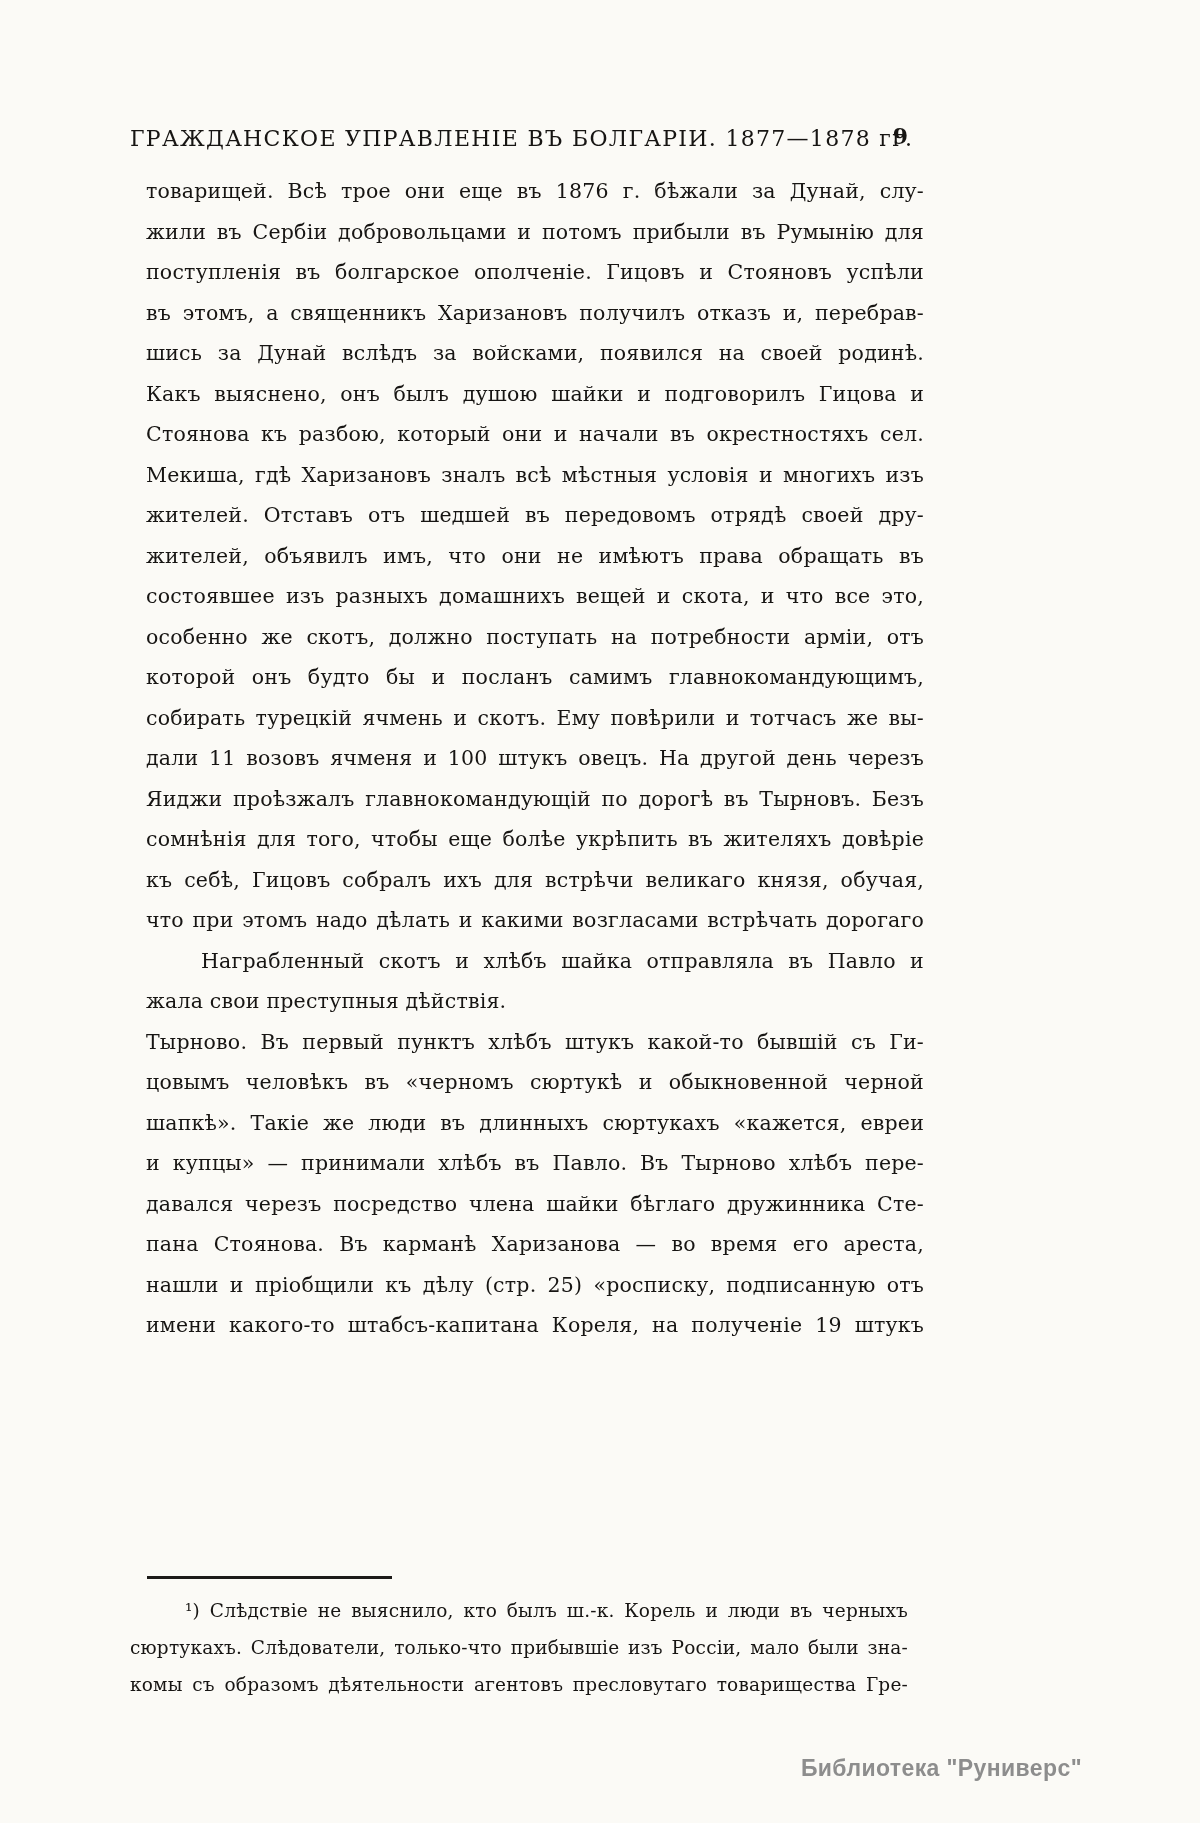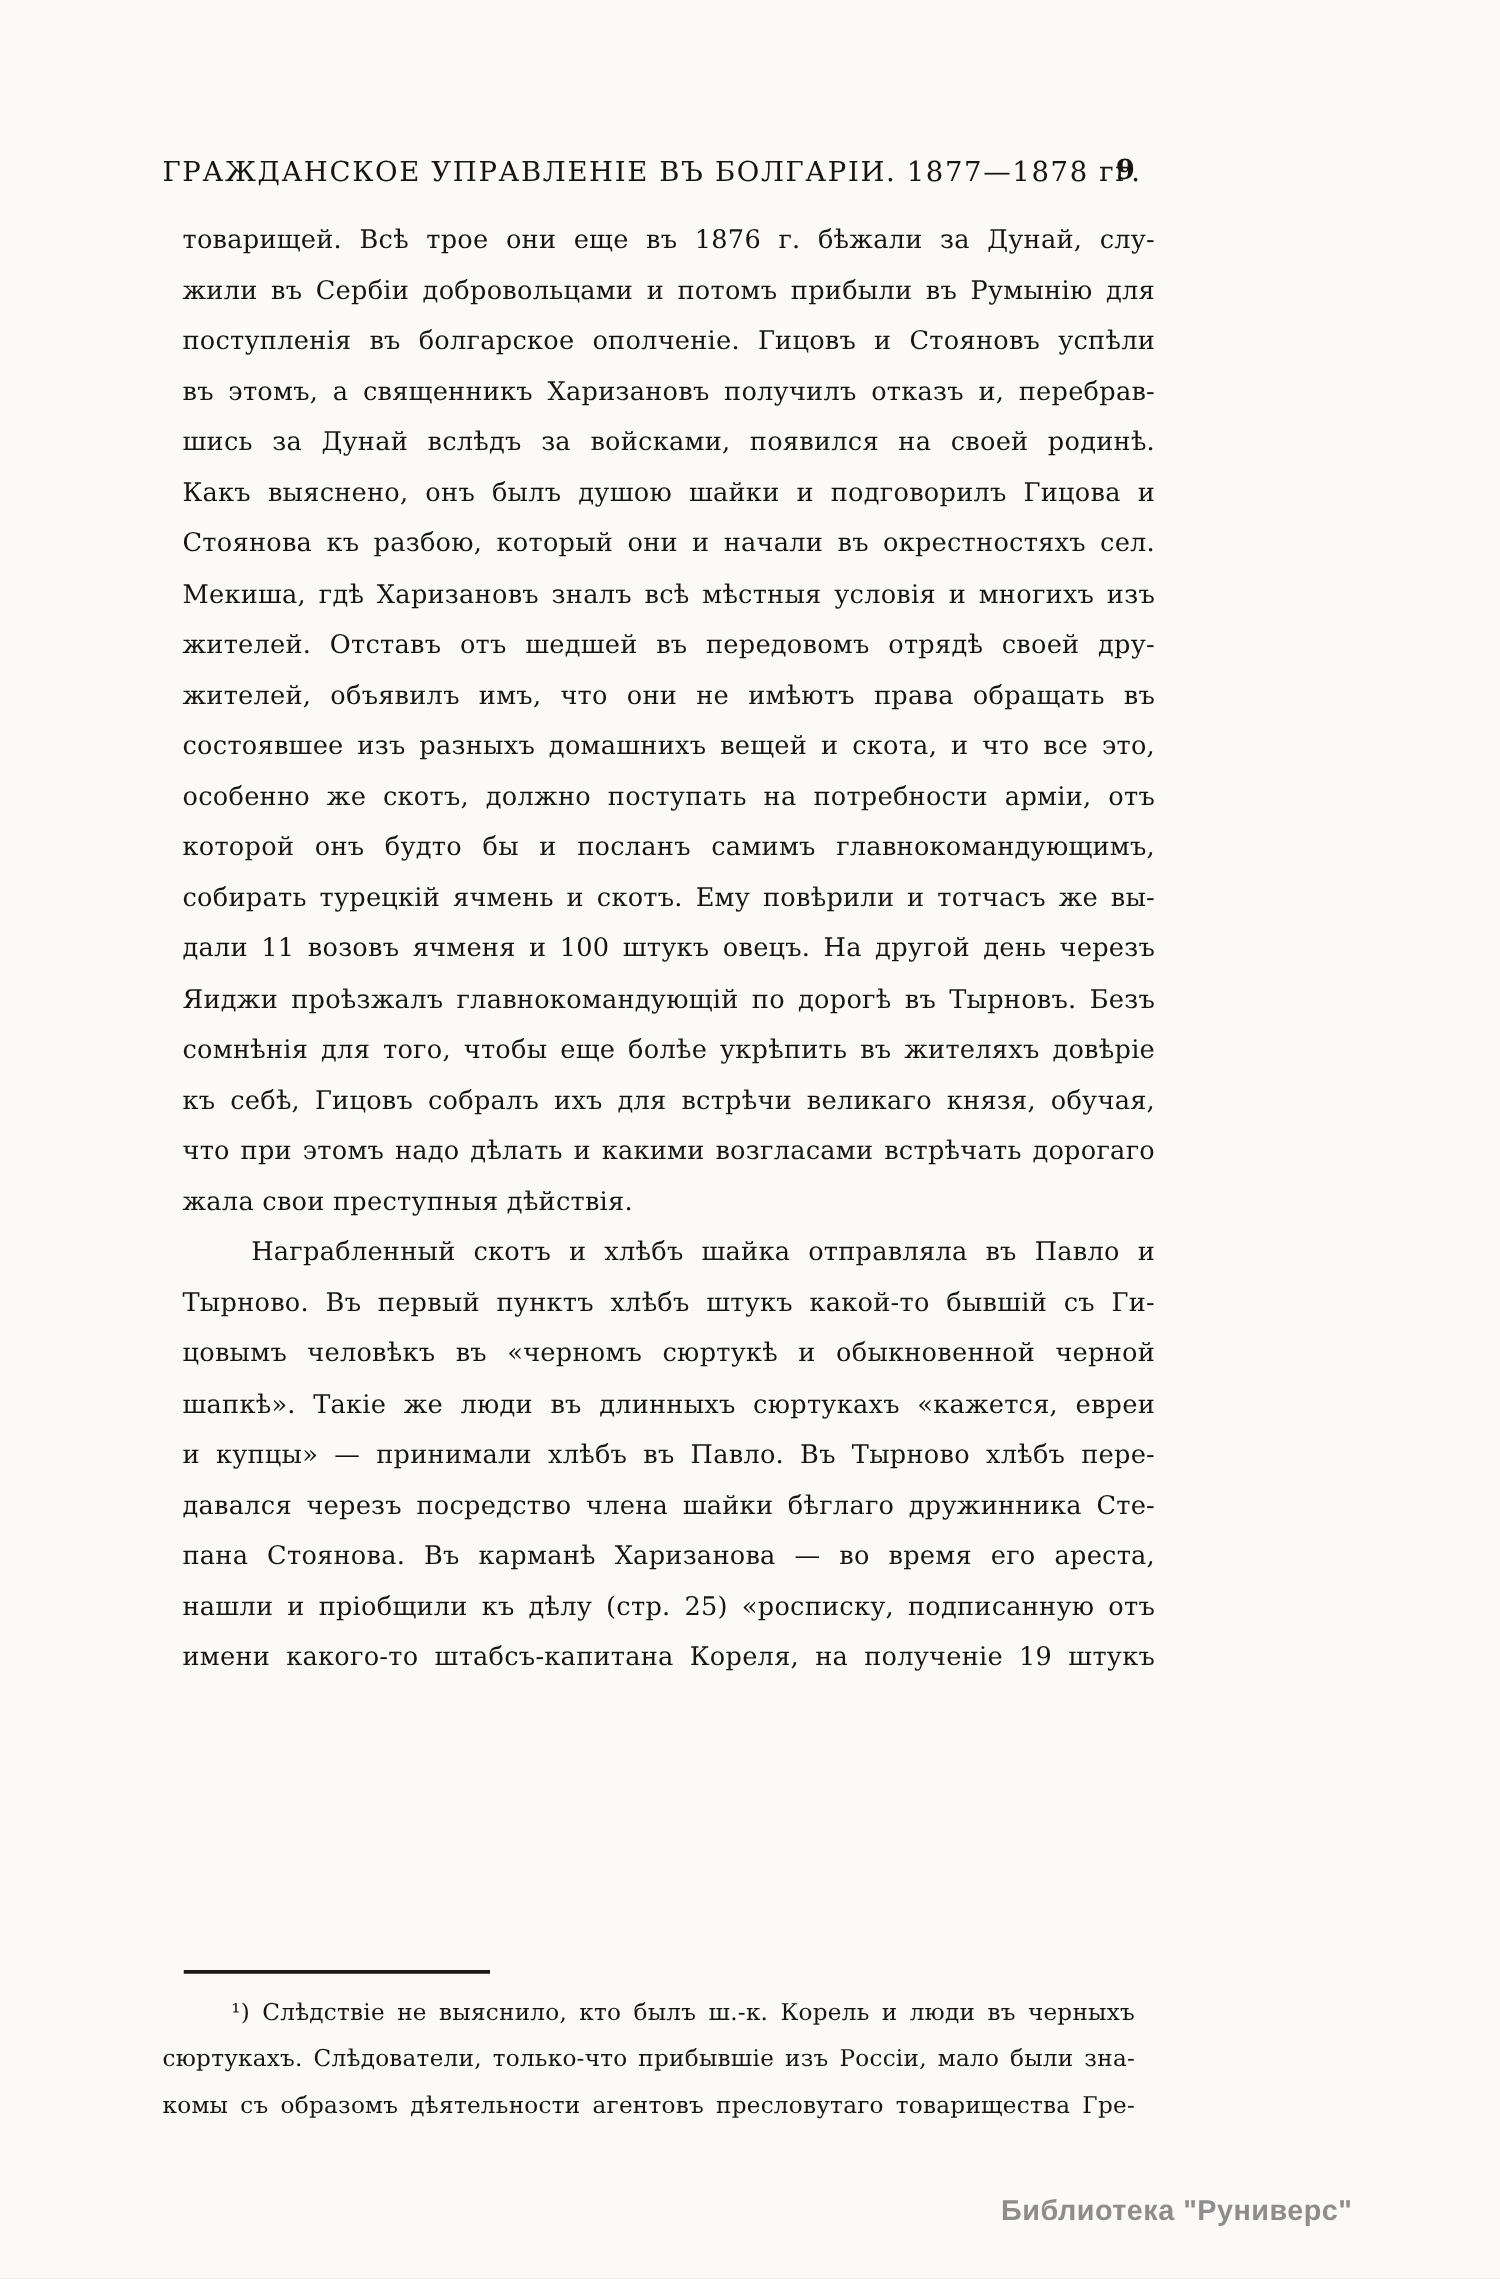--- a/index.html
+++ b/index.html
@@ -79,23 +79,23 @@
     <div class="line">жителей, объявилъ имъ, что они не имѣютъ права обращать въ</div>
     <div class="line">состоявшее изъ разныхъ домашнихъ вещей и скота, и что все это,</div>
     <div class="line">особенно же скотъ, должно поступать на потребности арміи, отъ</div>
     <div class="line">которой онъ будто бы и посланъ самимъ главнокомандующимъ,</div>
     <div class="line">собирать турецкій ячмень и скотъ. Ему повѣрили и тотчасъ же вы-</div>
     <div class="line">дали 11 возовъ ячменя и 100 штукъ овецъ. На другой день черезъ</div>
     <div class="line">Яиджи проѣзжалъ главнокомандующій по дорогѣ въ Тырновъ. Безъ</div>
     <div class="line">сомнѣнія для того, чтобы еще болѣе укрѣпить въ жителяхъ довѣріе</div>
     <div class="line">къ себѣ, Гицовъ собралъ ихъ для встрѣчи великаго князя, обучая,</div>
     <div class="line">что при этомъ надо дѣлать и какими возгласами встрѣчать дорогаго</div>
+    <div class="line indent">Награбленный скотъ и хлѣбъ шайка  отправляла въ Павло и</div>
+
     <div class="line lastline">жала свои преступныя дѣйствія.</div>
-
-    <div class="line indent">Награбленный скотъ и хлѣбъ шайка  отправляла въ Павло и</div>
     <div class="line">Тырново. Въ первый пунктъ хлѣбъ штукъ какой-то бывшій съ Ги-</div>
     <div class="line">цовымъ человѣкъ въ «черномъ сюртукѣ и обыкновенной черной</div>
     <div class="line">шапкѣ». Такіе же люди въ длинныхъ сюртукахъ «кажется, евреи</div>
     <div class="line">и купцы» — принимали хлѣбъ въ Павло. Въ Тырново хлѣбъ пере-</div>
     <div class="line">давался черезъ посредство члена шайки бѣглаго дружинника Сте-</div>
     <div class="line">пана Стоянова. Въ карманѣ Харизанова — во время его ареста,</div>
     <div class="line">нашли и пріобщили къ дѣлу (стр. 25) «росписку, подписанную отъ</div>
     <div class="line">имени какого-то штабсъ-капитана Кореля, на полученіе 19 штукъ</div>
   </div>
 

